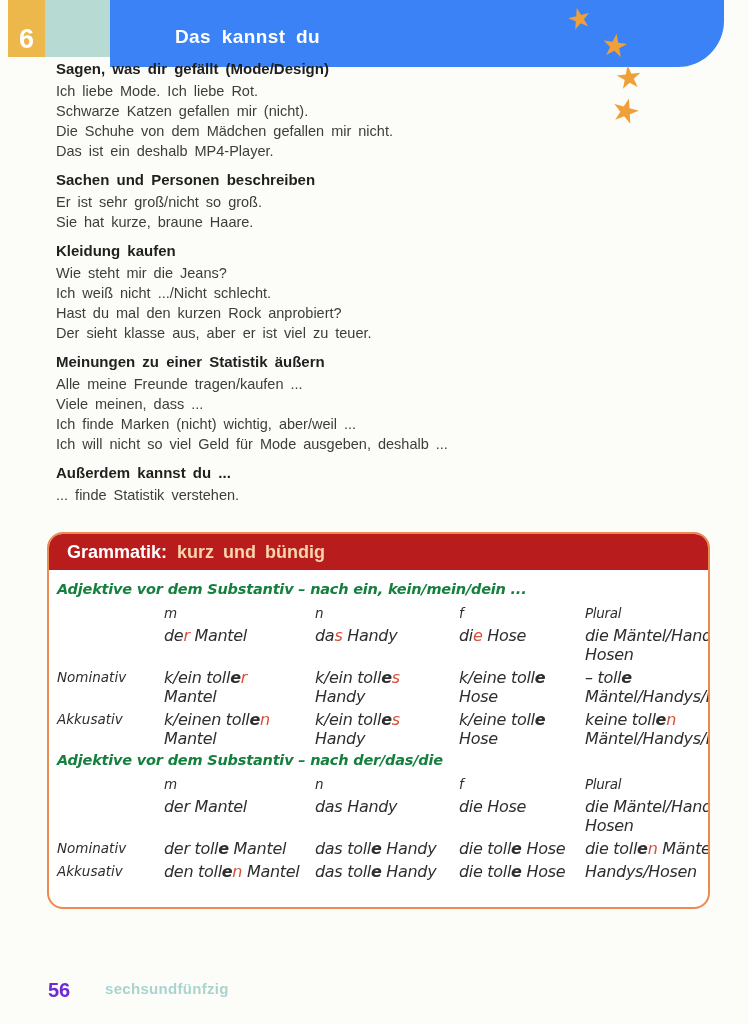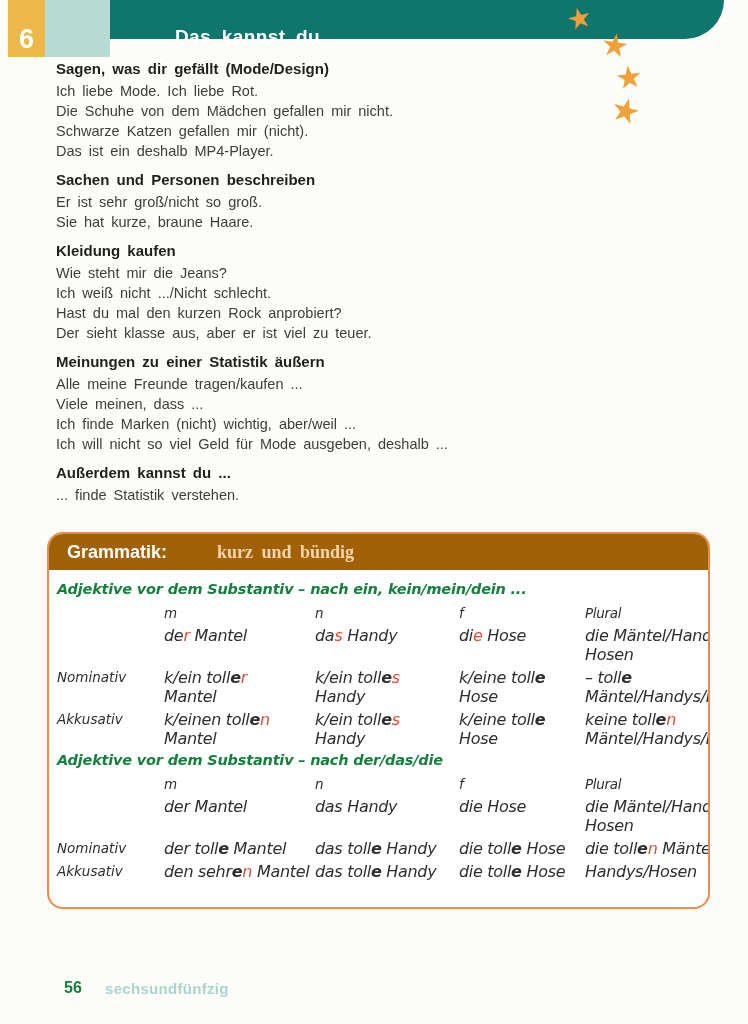--- a/index.html
+++ b/index.html
@@ -12,22 +12,22 @@
   .unit-badge{
     position:absolute;left:8px;top:0;width:37px;height:57px;
     background:#ecb84b;color:#fff;font-weight:bold;font-size:27px;
     display:flex;align-items:flex-end;justify-content:center;
     padding-bottom:2px;box-sizing:border-box;
   }
   .light-block{
     position:absolute;left:45px;top:0;width:65px;height:57px;background:#b7dad2;
   }
   .banner{
-    position:absolute;left:110px;top:0;width:614px;height:39px;
-    background:#0f766e;border-bottom-right-radius:46px;
+    position:absolute;left:110px;top:0;width:614px;height:67px;
+    background:#3b82f6;border-bottom-right-radius:46px;
   }
   .banner-title{
     position:absolute;left:65px;top:26px;color:#ffffff;font-weight:bold;
     font-size:19px;letter-spacing:.4px;word-spacing:5px;
   }
   .star{position:absolute;color:#efa039;font-size:28px;line-height:1;}
   .star1{left:567px;top:5px;transform:rotate(-14deg);}
   .star2{left:601px;top:30px;transform:rotate(8deg);font-size:31px;}
   .star3{left:615px;top:62px;transform:rotate(-7deg);font-size:31px;}
   .star4{left:611px;top:94px;transform:rotate(15deg);font-size:33px;}
@@ -41,25 +41,25 @@
   .section-line{
     font-size:14.5px;color:#3d3d3d;line-height:20px;word-spacing:3px;
   }
   
   .grammar-box{
     position:absolute;left:47px;top:532px;width:663px;height:377px;
     border:2px solid #ec8a4f;border-radius:16px;background:#ffffff;
     box-sizing:border-box;overflow:hidden;
   }
   .grammar-header{
-    background:#a16207;height:36px;display:flex;align-items:center;
-    padding-left:18px;border-radius:12px 12px 0 0;gap:48px;
+    background:#b91c1c;height:36px;display:flex;align-items:center;
+    padding-left:18px;border-radius:12px 12px 0 0;
   }
   .g-main{color:#ffffff;font-weight:bold;font-size:18px;word-spacing:3px;}
-  .g-sub{color:#f8d5ad;font-weight:bold;font-size:18px;margin-left:2px;word-spacing:4px;font-family:Liberation Serif, serif;}
+  .g-sub{color:#f8d5ad;font-weight:bold;font-size:18px;margin-left:10px;word-spacing:4px;}
   .grammar-body{padding:9px 6px 0 8px;}
   .gtable-heading{
     font-family:"DejaVu Sans",sans-serif;font-style:italic;font-weight:bold;
     font-size:14.5px;color:#15803d;margin:2px 0 7px 0;letter-spacing:-0.2px;
   }
   .grow{display:flex;align-items:flex-start;margin-bottom:4px;}
   .rlabel{
     flex:0 0 107px;width:107px;
     font-family:"DejaVu Sans",sans-serif;font-style:italic;
     font-size:13.5px;color:#2e2e2e;line-height:19px;
@@ -71,22 +71,22 @@
   .gcol.c1{flex:0 0 151px;width:151px;}
   .gcol.c2{flex:0 0 144px;width:144px;}
   .gcol.c3{flex:0 0 126px;width:126px;}
   .gcol.c4{flex:1 1 auto;}
   .gline{line-height:19px;white-space:nowrap;}
   .colhead{font-size:13.5px;line-height:18px;}
   .seg-b{font-weight:bold;}
   .seg-r{color:#d6503a;}
   
   .footer-num{
-    position:absolute;left:64px;top:979px;color:#15803d;
-    font-weight:bold;font-size:16px;
+    position:absolute;left:48px;top:979px;color:#6d28d9;
+    font-weight:bold;font-size:20px;
   }
   .footer-word{
     position:absolute;left:105px;top:980px;color:#a9d4d0;
     font-weight:bold;font-size:15px;letter-spacing:.3px;
   }
 </style>
 </head>
 <body>
 
 <div class="unit-badge">6</div>
@@ -96,22 +96,22 @@
 </div>
 <span class="star star1">★</span>
 <span class="star star2">★</span>
 <span class="star star3">★</span>
 <span class="star star4">★</span>
 
 <div id="sections">
     <div class="section">
       <div class="section-heading">Sagen, was dir gefällt (Mode/Design)</div>
       <div class="section-line">Ich liebe Mode. Ich liebe Rot.</div>
+      <div class="section-line">Schwarze Katzen gefallen mir (nicht).</div>
       <div class="section-line">Die Schuhe von dem Mädchen gefallen mir nicht.</div>
-      <div class="section-line">Schwarze Katzen gefallen mir (nicht).</div>
       <div class="section-line">Das ist ein deshalb MP4-Player.</div>
     </div>
     <div class="section">
       <div class="section-heading">Sachen und Personen beschreiben</div>
       <div class="section-line">Er ist sehr groß/nicht so groß.</div>
       <div class="section-line">Sie hat kurze, braune Haare.</div>
     </div>
     <div class="section">
       <div class="section-heading">Kleidung kaufen</div>
       <div class="section-line">Wie steht mir die Jeans?</div>
@@ -238,21 +238,21 @@
           <div class="gcol c3">
             <div class="gline"><span>die toll</span><span class="seg-b">e</span><span> Hose</span></div>
           </div>
           <div class="gcol c4">
             <div class="gline"><span>die toll</span><span class="seg-b">e</span><span class="seg-r">n</span><span> Mäntel/</span></div>
           </div>
         </div>
         <div class="grow">
           <div class="rlabel">Akkusativ</div>
           <div class="gcol c1">
-            <div class="gline"><span>den sehr</span><span class="seg-b">e</span><span class="seg-r">n</span><span> Mantel</span></div>
+            <div class="gline"><span>den toll</span><span class="seg-b">e</span><span class="seg-r">n</span><span> Mantel</span></div>
           </div>
           <div class="gcol c2">
             <div class="gline"><span>das toll</span><span class="seg-b">e</span><span> Handy</span></div>
           </div>
           <div class="gcol c3">
             <div class="gline"><span>die toll</span><span class="seg-b">e</span><span> Hose</span></div>
           </div>
           <div class="gcol c4">
             <div class="gline"><span>Handys/Hosen</span></div>
           </div>

